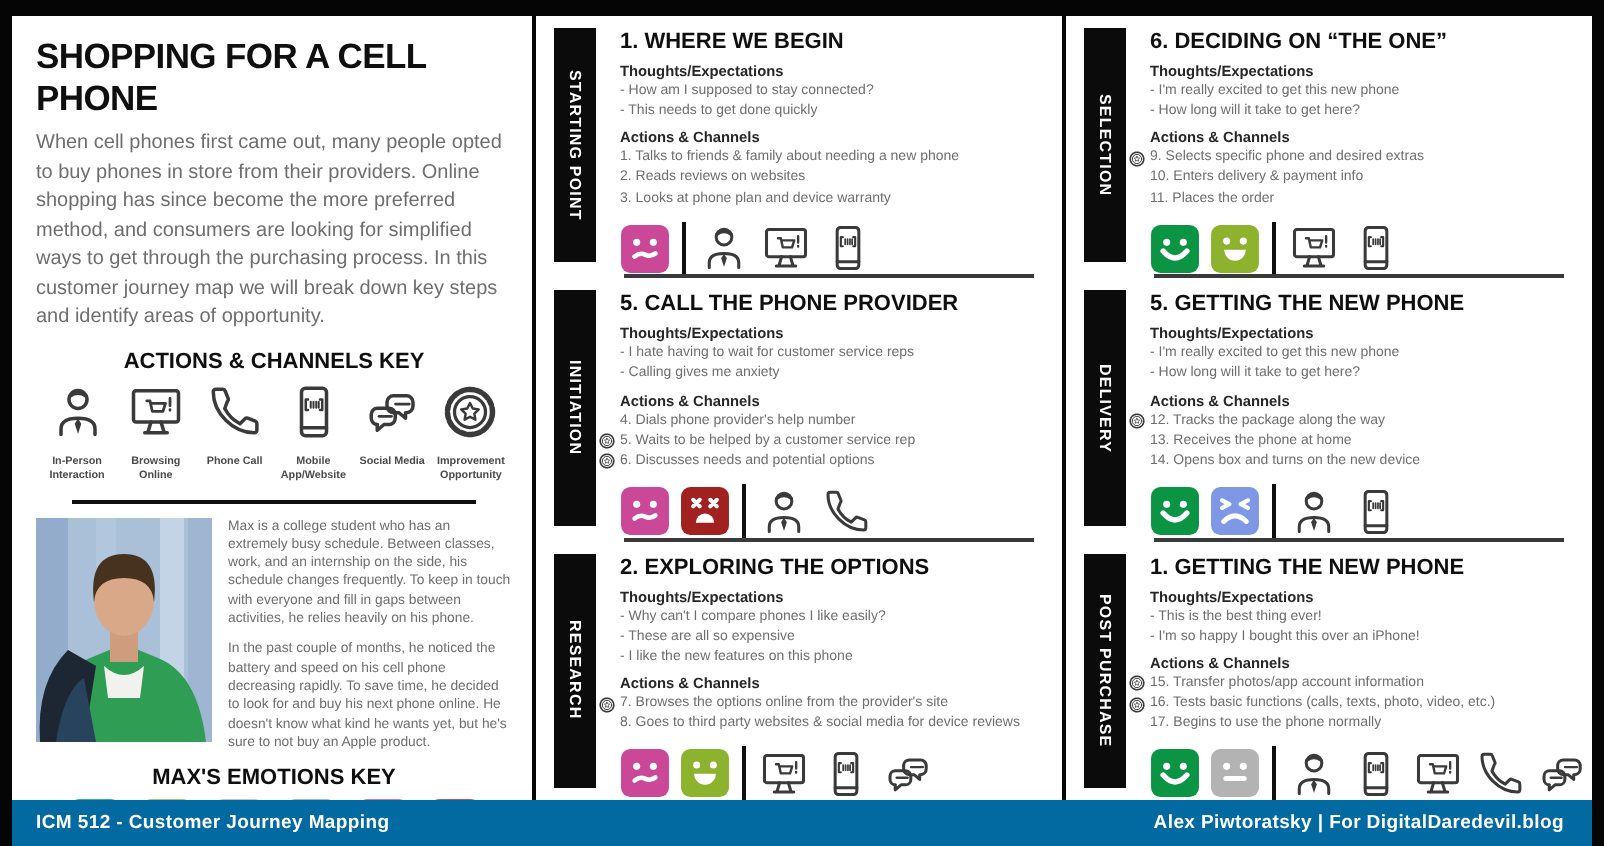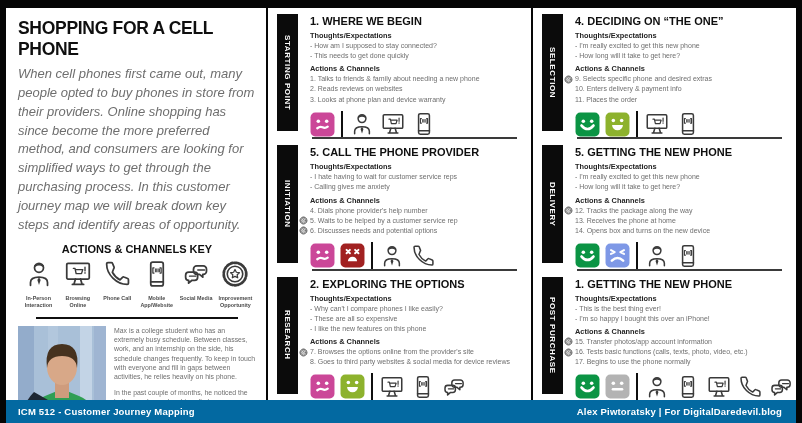--- a/index.html
+++ b/index.html
@@ -8,21 +8,21 @@
            display:flex; flex-direction:column; font-family:"Liberation Sans",sans-serif; }
   .content { flex:1; min-height:0; background:#ffffff; display:flex; }
   .footer { height:23px; background:#0369a1; display:flex; align-items:center;
             justify-content:space-between; padding:0 14px 0 12px; }
   .footer div { color:#fff; font-size:9.5px; font-weight:bold; letter-spacing:0.2px; }
 
   
   .col-left { width:260px; flex:none; padding:6px 10px 0 12px; overflow:hidden; }
   .v-divider { width:2px; background:#060606; flex:none; }
   .page-title { font-size:17.5px; font-weight:bold; color:#0f0f0f; letter-spacing:-0.3px; margin:4px 0 5px; }
-  .intro { font-size:13px; color:#6e6e6e; line-height:1.45;font-style:italic; }
+  .intro { font-size:10px; color:#6e6e6e; line-height:1.45; }
   .key-title { text-align:center; font-size:11px; font-weight:bold; color:#0f0f0f; margin:8px 0 4px; }
   .key-row { display:flex; justify-content:space-between; align-items:flex-start; padding:0 2px; }
   .key-item { width:37px; display:flex; flex-direction:column; align-items:center; gap:2px; }
   .key-label { font-size:5.4px; font-weight:bold; color:#4a4a4a; text-align:center; line-height:1.3; }
   .left-divider { height:2px; background:#0f0f0f; margin:8px 18px 7px 18px; }
   .subject-title { font-size:15.5px; font-weight:bold; color:#0f0f0f; margin:1px 0 6px; }
   .subject-row { display:flex; gap:8px; }
   .photo { width:88px; height:112px; flex:none; }
   .bio { font-size:6.9px; color:#6e6e6e; line-height:1.35; min-width:0; }
   .bio .p2 { margin-top:6px; }
@@ -358,21 +358,21 @@
     </div>
 
     <div class="v-divider"></div>
 
     <div class="col-stage">
       <div class="stage">
         <div class="stage-bar">
             <span>SELECTION</span>
           </div>
         <div class="stage-content">
-          <div class="stage-title">4. DECIDING ON “THE ONE”</div>
+          <div class="stage-title">6. DECIDING ON “THE ONE”</div>
           <div class="group-label">Thoughts/Expectations</div>
           <div>
               <div class="line">- I'm really excited to get this new phone</div>
               <div class="line">- How long will it take to get here?</div>
             </div>
           <div class="group-label">Actions &amp; Channels</div>
           <div>
               <div class="line action"><span class="mini-badge"><svg width="9" height="9" viewBox="0 0 24 24" fill="none" stroke="#3a3a3a" stroke-width="1.4" stroke-linecap="round" stroke-linejoin="round">
                     <circle cx="12" cy="12" r="9" stroke="OL" stroke-width="2.2" stroke-dasharray="2 1.2"></circle>
                     <circle cx="12" cy="12" r="6.2" stroke="OL" stroke-width="1.3"></circle>

